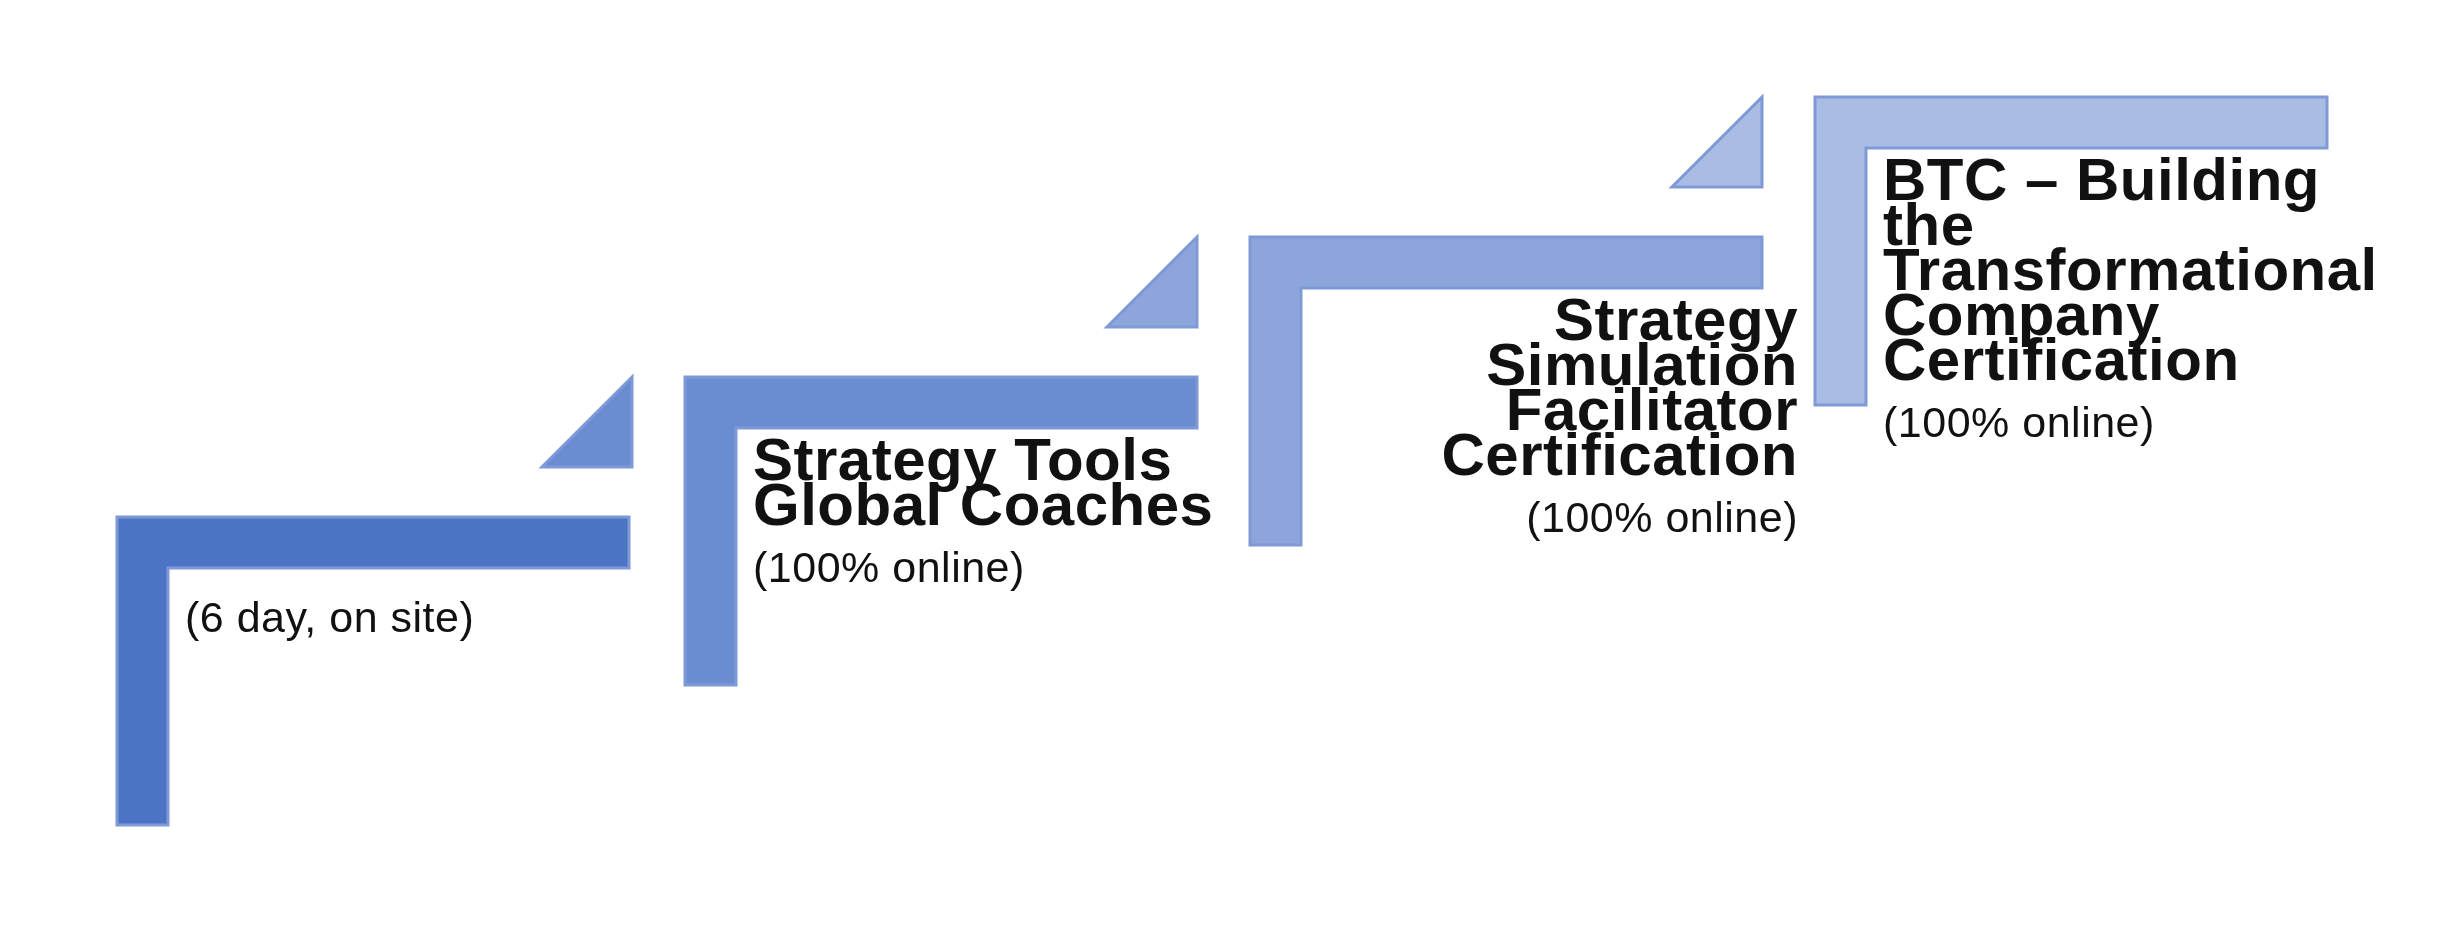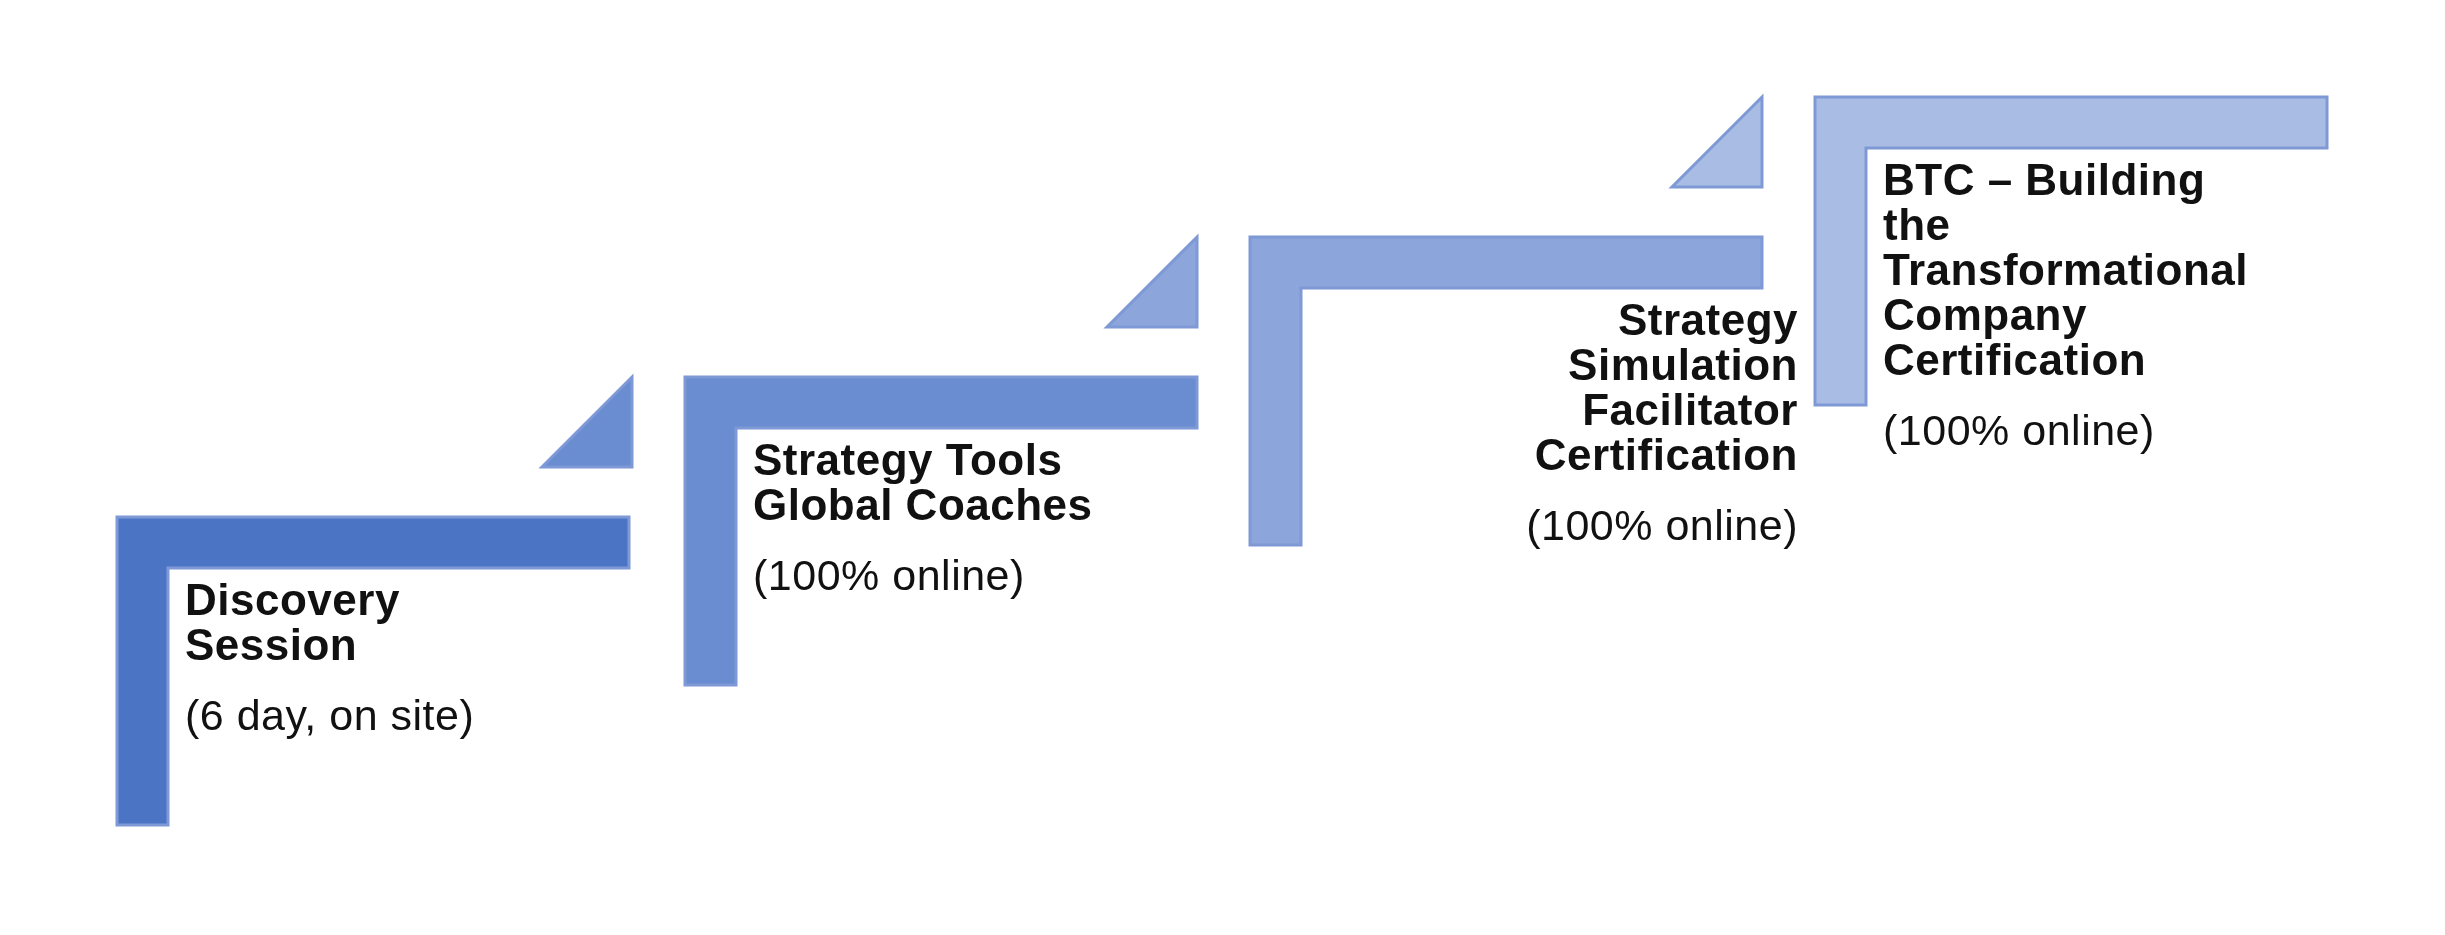--- a/index.html
+++ b/index.html
@@ -19,44 +19,42 @@
   .step-4 { left: 1815px; top: 97px; }
   svg.corner { position: absolute; left: 0; top: 0; overflow: visible; display: block; }
   svg.tri    { position: absolute; left: -143px; top: 0; overflow: visible; display: block; }
   .shape { fill: var(--fill); stroke: var(--stroke); stroke-width: 3; stroke-linejoin: miter; }
   .text-block {
     position: absolute; left: 68px; top: 60px; width: 480px;
     color: #111111;
   }
   .title {
     font-weight: bold;
-    font-size: 44px; line-height: 45px;
+    font-size: 60px; line-height: 45px;
     letter-spacing: 0.5px;
     white-space: pre-line;
   }
   .subtitle {
     font-weight: normal;
     font-size: 43px; line-height: 45px;
     letter-spacing: 0.5px;
-    margin-top: 26px;
+    margin-top: 18px;
     white-space: pre-line;
   }
 </style>
 </head>
 <body style="--stroke: #7E99D6; background: rgb(255, 255, 255);">
 
 <div class="diagram">
 
   <div class="step step-1" style="--fill: #4B74C5;">
     <svg class="corner" width="512" height="308" viewBox="0 0 512 308">
       <polygon class="shape" points="0,0 512,0 512,51 51,51 51,308 0,308"></polygon>
     </svg>
     <div class="text-block">
-      <div class="title">Discovery
-Session</div>
       <div class="subtitle">(6 day, on site)</div>
     </div>
   </div>
 
   <div class="step step-2" style="--fill: #6A8CD1;">
     <svg class="tri" width="90" height="90" viewBox="0 0 90 90">
       <polygon class="shape" points="90,0 90,90 0,90"></polygon>
     </svg>
     <svg class="corner" width="512" height="308" viewBox="0 0 512 308">
       <polygon class="shape" points="0,0 512,0 512,51 51,51 51,308 0,308"></polygon>

